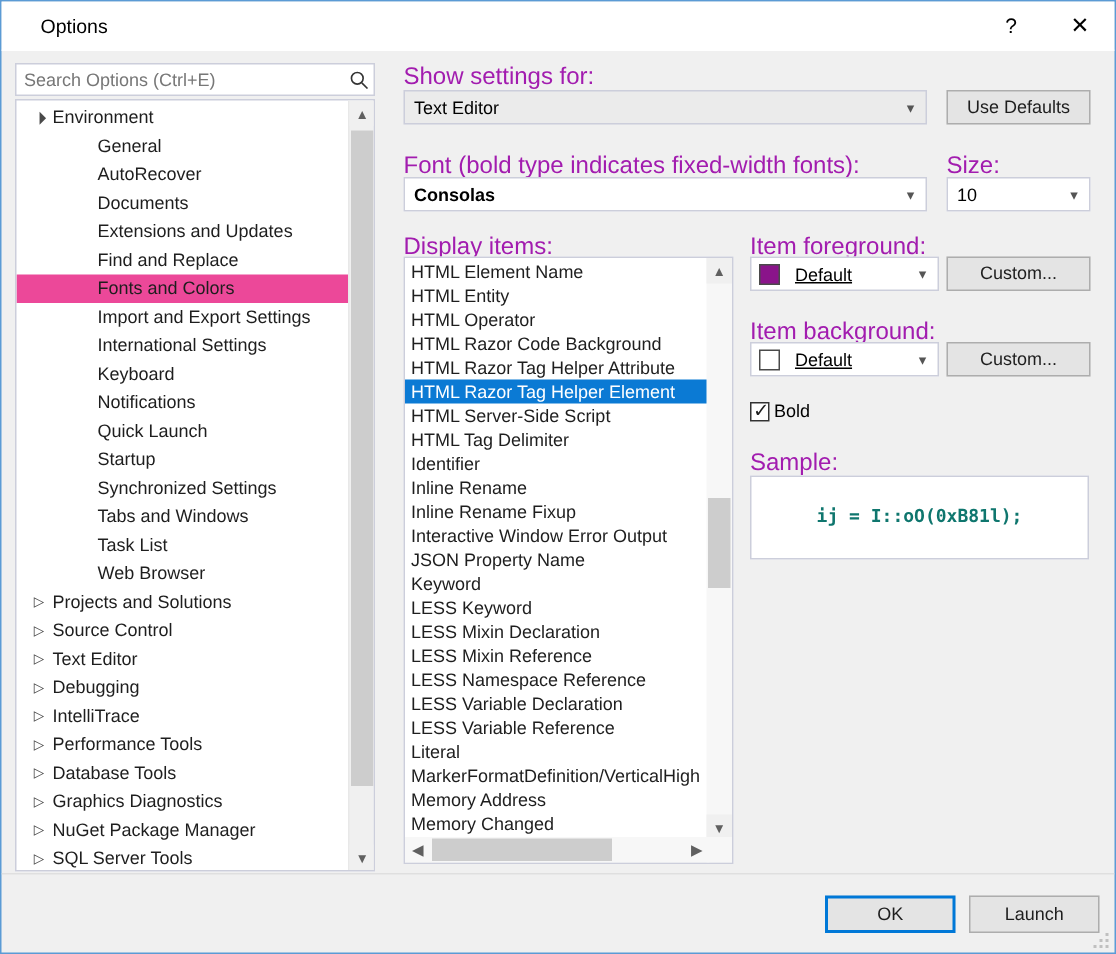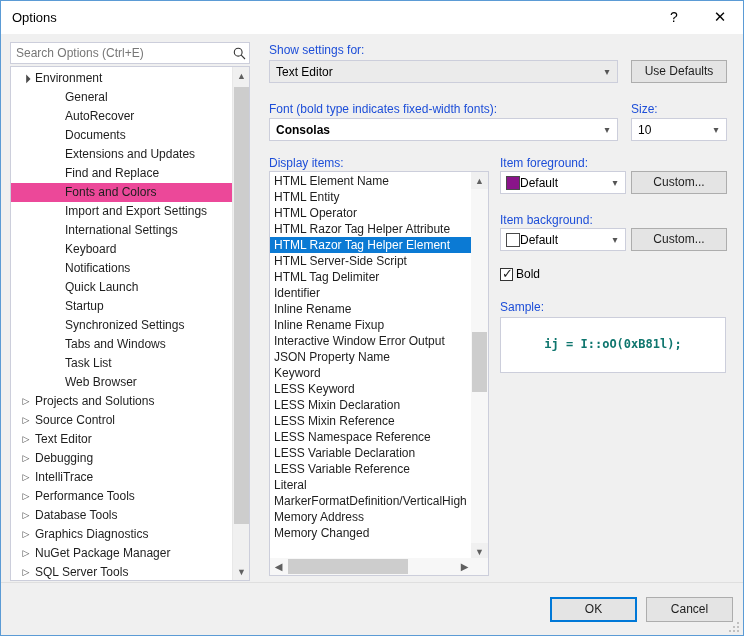--- a/index.html
+++ b/index.html
@@ -23,21 +23,21 @@
   }
 
   
   #titlebar {
     position: absolute; left: 0; top: 0;
     width: 742px; height: 33px;
     background: #ffffff;
     border-bottom: 1px solid #ffffff;
   }
   #title-text {
-    position: absolute; left: 11px; top: 9px;
+    position: absolute; left: 26px; top: 9px;
     font-size: 13px; color: #000;
   }
   .cap-btn {
     position: absolute; top: 0; height: 31px; width: 42px;
     background: transparent;
     border: none;
     cursor: default;
     display: flex; align-items: center; justify-content: center;
     font-size: 14px; color: #000;
     font-family: "Liberation Sans", sans-serif;
@@ -123,21 +123,21 @@
   .sb-arrow.down { bottom: 0; }
   #tree-thumb {
     position: absolute; left: 1px; width: 15px;
     top: 20px; height: 437px;
     background: #cdcdcd;
   }
 
   
   .flabel {
     position: absolute;
-    font-size: 12px; color: #1d4ed8;
+    font-size: 16px; color: #a21caf;
     white-space: nowrap;
   }
 
   .combo {
     position: absolute;
     background: #fff;
     border: 1px solid #cccedb;
     height: 23px;
     display: flex; align-items: center;
     font-size: 12px;
@@ -228,22 +228,23 @@
 
   
   .swatch {
     width: 14px; height: 14px;
     margin-left: 5px;
     border: 1px solid #4a4a4a;
     flex: none;
   }
   .combo .swval {
     flex: 1;
-    padding-left: 0;
+    padding-left: 10px;
     white-space: nowrap;
+    text-decoration: underline;
   }
 
   
   #bold-row {
     position: absolute; left: 499px; top: 266px;
     display: flex; align-items: center;
     cursor: default;
   }
   #bold-box {
     width: 13px; height: 13px;
@@ -375,20 +376,21 @@
     <span class="cval">10</span>
     <span class="carrow">▾</span>
   </div>
 
   <div class="flabel" style="left:268px; top:155px;">Display items:</div>
   <div id="items-wrap">
     <div id="items-list">
         <div class="ditem">HTML Element Name</div>
         <div class="ditem">HTML Entity</div>
         <div class="ditem">HTML Operator</div>
+        <div class="ditem">HTML Razor Code Background</div>
         <div class="ditem">HTML Razor Tag Helper Attribute</div>
         <div class="ditem selected" style="background: rgb(11, 122, 212);">HTML Razor Tag Helper Element</div>
         <div class="ditem">HTML Server-Side Script</div>
         <div class="ditem">HTML Tag Delimiter</div>
         <div class="ditem">Identifier</div>
         <div class="ditem">Inline Rename</div>
         <div class="ditem">Inline Rename Fixup</div>
         <div class="ditem">Interactive Window Error Output</div>
         <div class="ditem">JSON Property Name</div>
         <div class="ditem">Keyword</div>
@@ -439,21 +441,21 @@
     <span id="bold-label">Bold</span>
   </div>
 
   <div class="flabel" style="left:499px; top:299px;">Sample:</div>
   <div id="sample-box">
     <div id="sample-text" style="color: #0f766e;">ij = I::oO(0xB81l);</div>
   </div>
 
   <div id="footer-sep"></div>
   <button class="btn" id="ok-btn" style="border-color: rgb(0, 120, 215);">OK</button>
-  <button class="btn" id="cancel-btn">Cancel</button>
+  <button class="btn" id="cancel-btn">Launch</button>
 
   <svg id="grip" viewBox="0 0 12 12">
     <g fill="#9a9a9a">
       <rect x="9" y="1" width="2" height="2"></rect>
       <rect x="9" y="5" width="2" height="2"></rect>
         <rect x="5" y="5" width="2" height="2"></rect>
       <rect x="9" y="9" width="2" height="2"></rect>
         <rect x="5" y="9" width="2" height="2"></rect>
         <rect x="1" y="9" width="2" height="2"></rect>
     </g>

